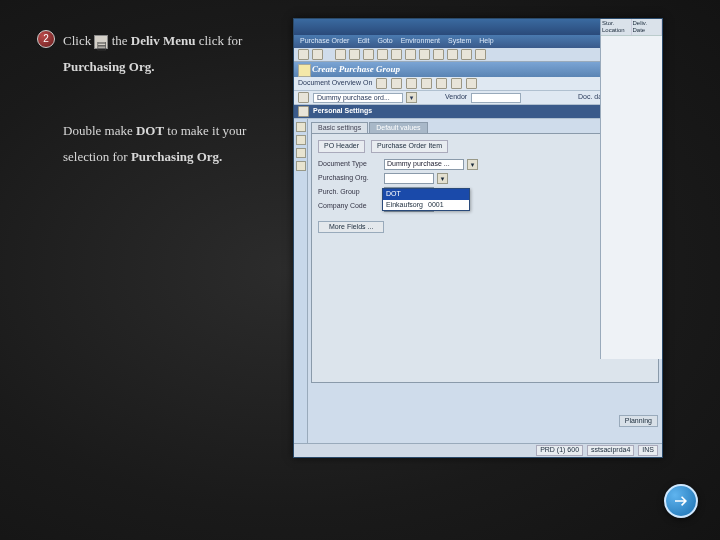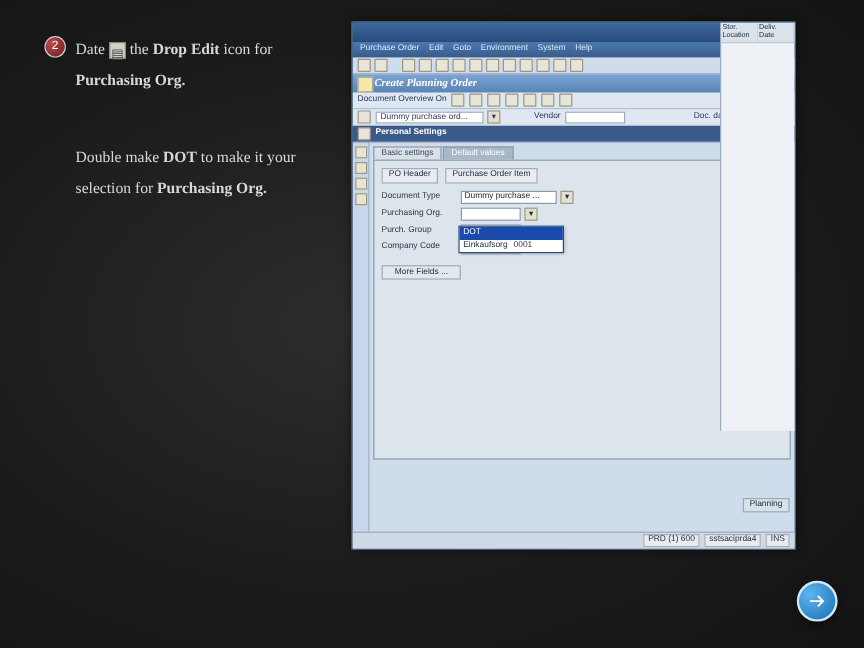--- a/index.html
+++ b/index.html
@@ -274,25 +274,25 @@
   .next-arrow svg { width: 18px; height: 18px; fill: #fff; }
 </style>
 </head>
 <body>
 
 <div class="step-badge" style="left:37px; top:30px;">
   <span>2</span>
 </div>
 
 <div class="instruction" style="left:63px; top:28px;">
-  <span>Date </span>
+  <span>Click </span>
   <span class="dropdown-icon-inline"></span>
   <span> the </span>
-  <b>Drop Edit</b>
-  <span> icon for </span>
+  <b>Deliv Menu</b>
+  <span> click for </span>
   <b>Purchasing Org.</b>
 </div>
 
 <div class="instruction" style="left:63px; top:118px;">
   <span>Double make </span>
   <b>DOT</b>
   <span> to make it your selection for </span>
   <b>Purchasing Org.</b>
 </div>
 
@@ -323,21 +323,21 @@
     <span class="tb-btn"></span>
     <span class="tb-btn"></span>
     <span class="tb-btn"></span>
     <span class="tb-btn"></span>
     <span class="tb-btn"></span>
     <span class="tb-btn"></span>
     <span class="tb-btn"></span>
     <span class="tb-btn"></span>
     <span class="tb-btn"></span>
   </div>
-  <div class="sap-page-title">Create Planning Order</div>
+  <div class="sap-page-title">Create Purchase Group</div>
   <div class="sap-subbar">
     <span>Document Overview On</span>
     <span class="tb-btn"></span>
     <span class="tb-btn"></span>
     <span class="tb-btn"></span>
     <span class="tb-btn"></span>
     <span class="tb-btn"></span>
     <span class="tb-btn"></span>
     <span class="tb-btn"></span>
   </div>

